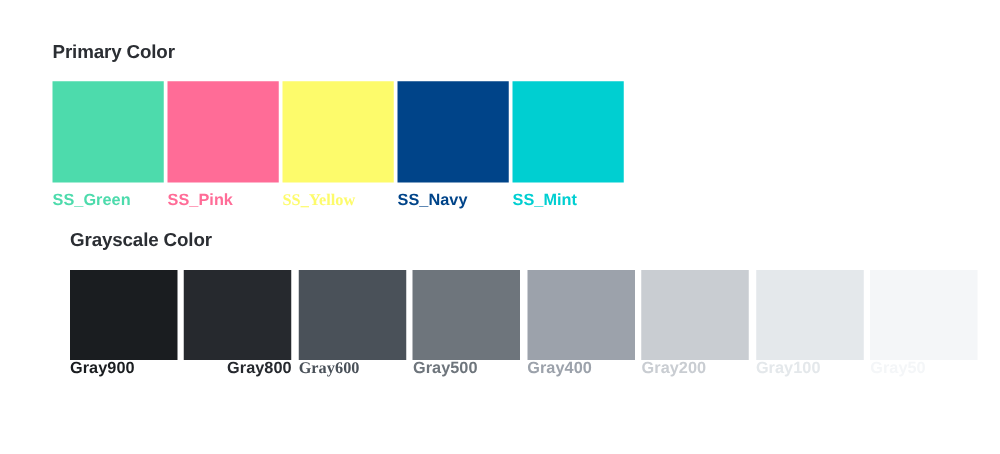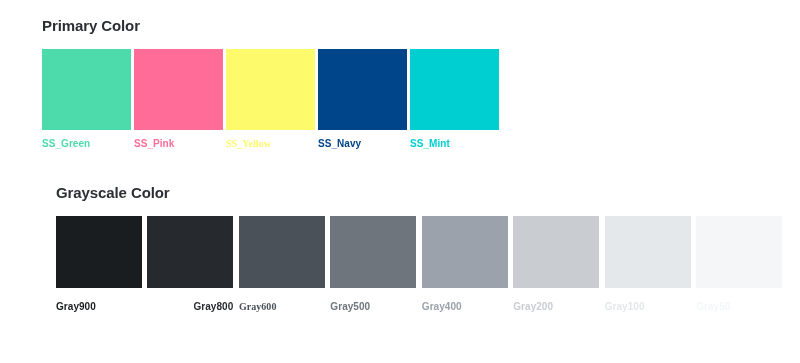--- a/index.html
+++ b/index.html
@@ -22,21 +22,21 @@
     top: 0;
     width: 800px;
     height: 363px;
     box-sizing: border-box;
   }
 
   
   .section-primary {
     position: absolute;
     left: 42px;
-    top: 17px;
+    top: 33px;
     width: 726px;
   }
   .section-grayscale {
     position: absolute;
     left: 56px;
     top: 184px;
     width: 726px;
   }
 
   .section-title {
@@ -77,30 +77,30 @@
     margin-right: 0 !important;
   }
 
   .chip {
     width: 100%;
     display: block;
   }
 
   .swatch-label {
     display: block;
-    font-size: 10px;
+    font-size: 13px;
     font-weight: bold;
     line-height: 11px;
     margin-top: 8px;
     white-space: nowrap;
     letter-spacing: 0.05px;
   }
 
   .swatch-row.grayscale .swatch-label {
-    margin-top: 13px;
+    margin-top: 0;
   }
 </style>
 </head>
 <body>
 
 <div class="page">
 
   <section class="section-primary">
     <h2 class="section-title">Primary Color</h2>
     <div class="swatch-row primary">

